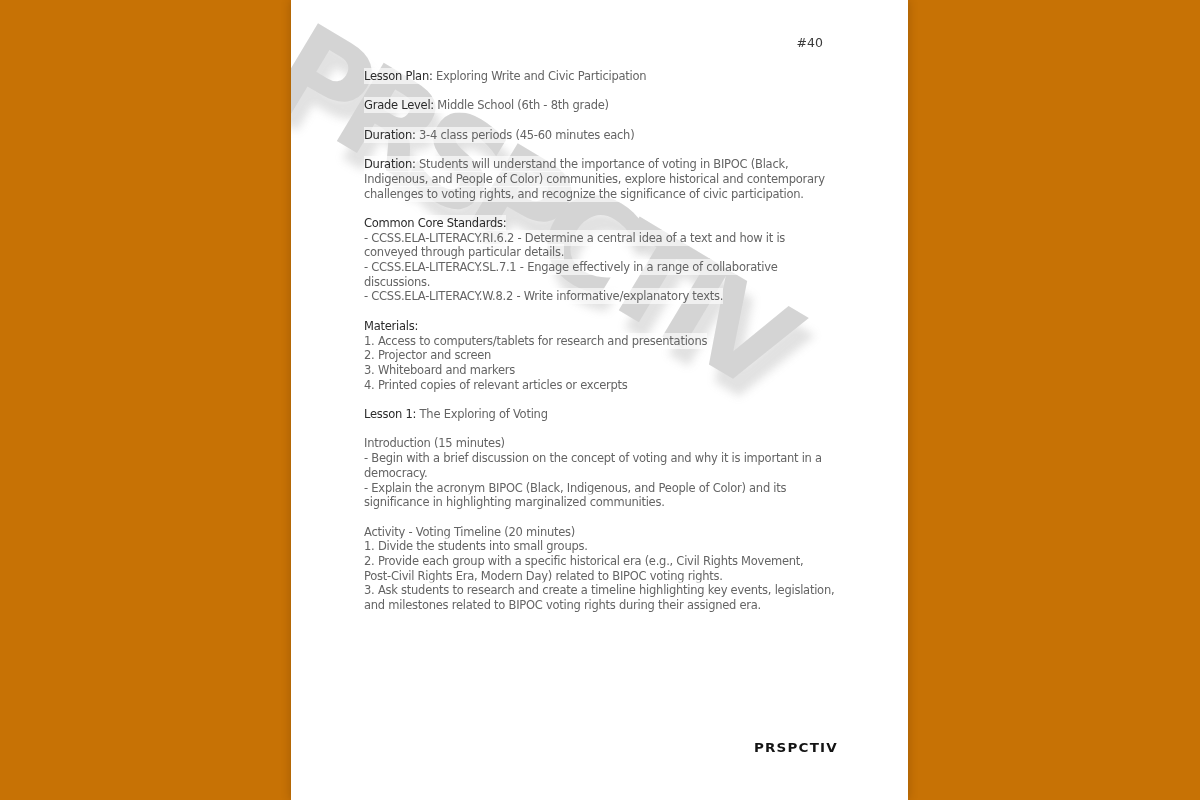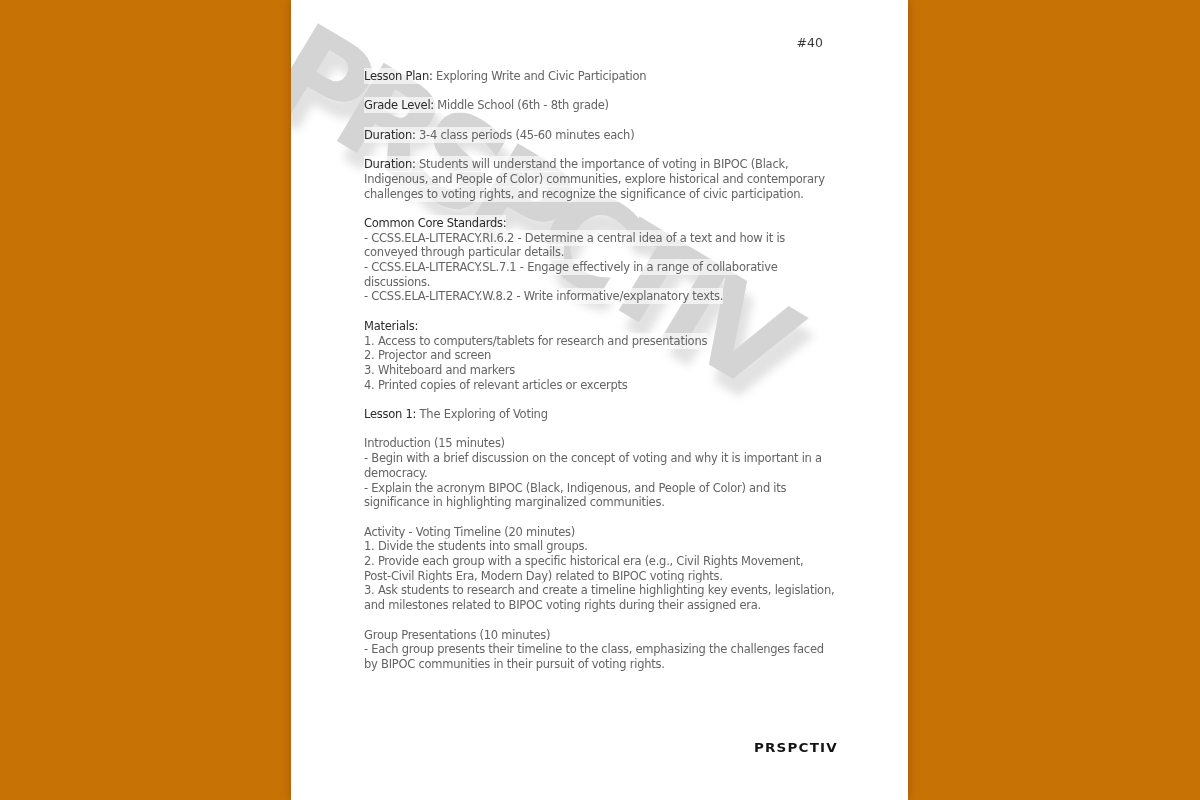--- a/index.html
+++ b/index.html
@@ -106,21 +106,18 @@
 - Begin with a brief discussion on the concept of voting and why it is important in a
 democracy.
 - Explain the acronym BIPOC (Black, Indigenous, and People of Color) and its
 significance in highlighting marginalized communities.</span></p>
       <p class="para"><span class="hl label"></span><span class="hl">Activity - Voting Timeline (20 minutes)
 1. Divide the students into small groups.
 2. Provide each group with a specific historical era (e.g., Civil Rights Movement,
 Post-Civil Rights Era, Modern Day) related to BIPOC voting rights.
 3. Ask students to research and create a timeline highlighting key events, legislation,
 and milestones related to BIPOC voting rights during their assigned era.</span></p>
-      <p class="para"><span class="hl label"></span><span class="hl">Group Presentations (10 minutes)
-- Each group presents their timeline to the class, emphasizing the challenges faced
-by BIPOC communities in their pursuit of voting rights.</span></p>
     </div>
 
     <div class="brand-logo">PRSPCTIV</div>
 
   </div>
 </div>
 
 </body></html>

